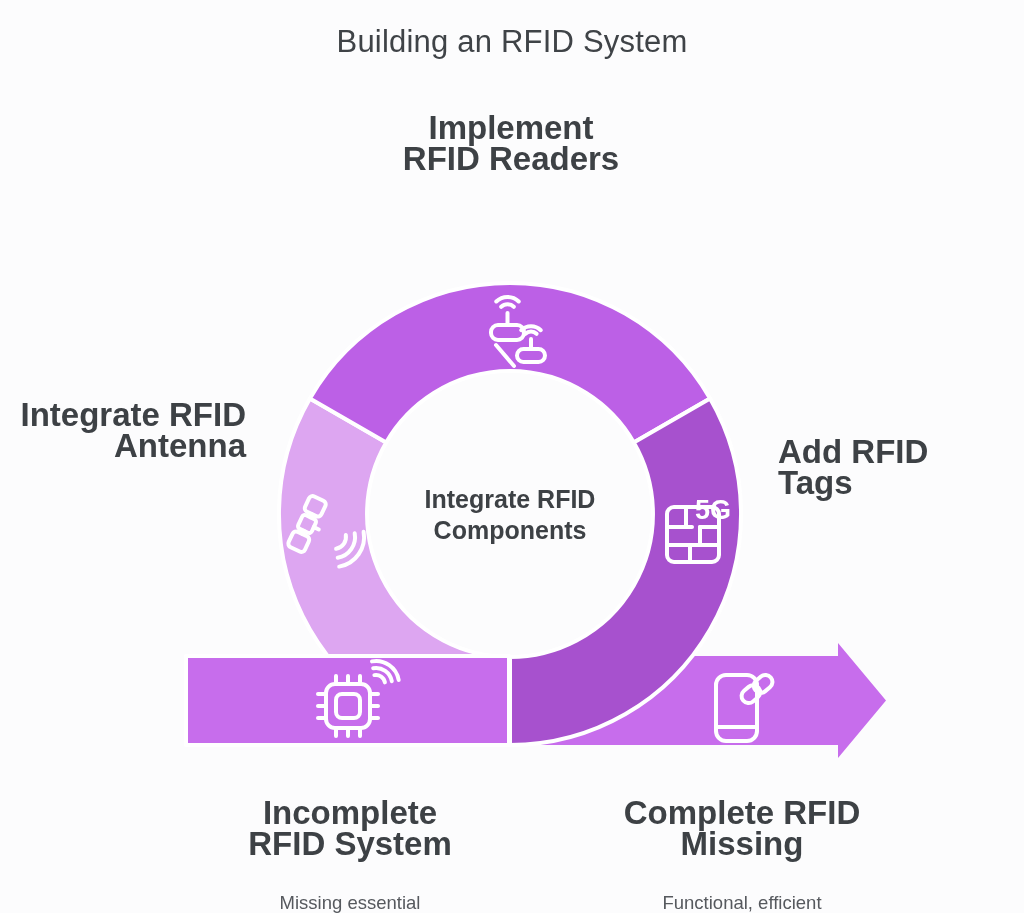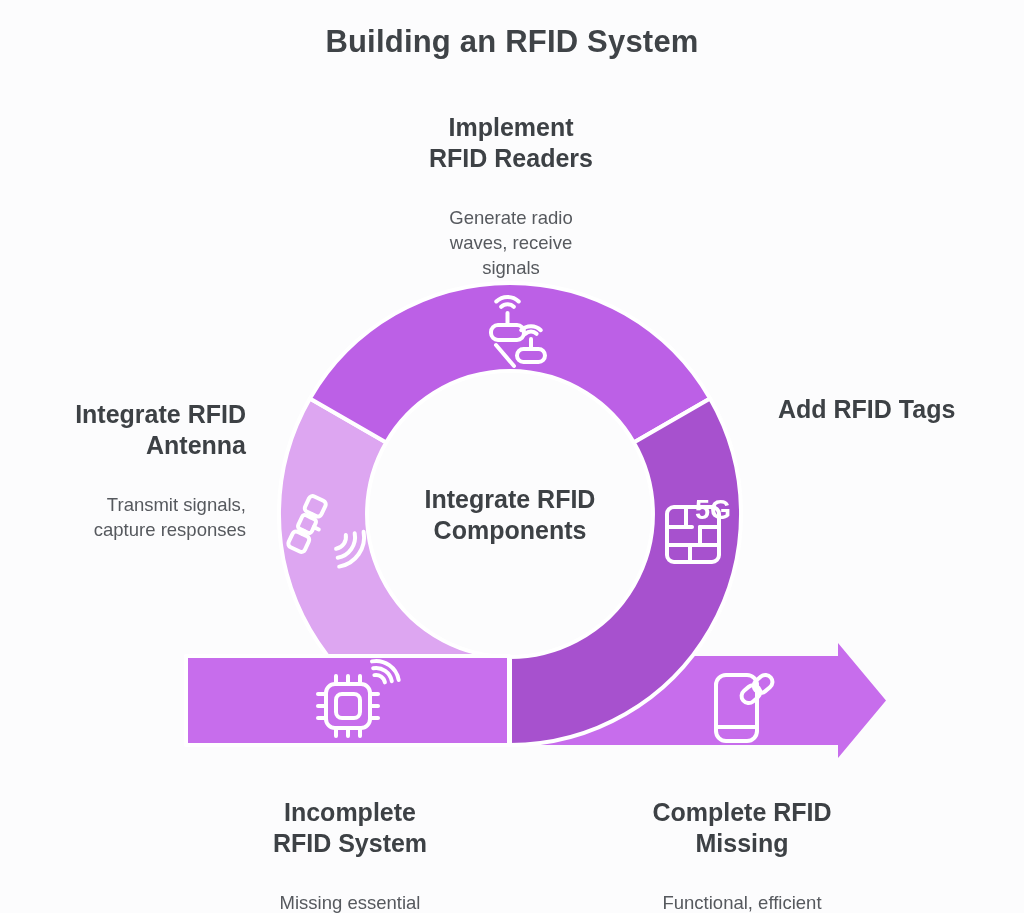--- a/index.html
+++ b/index.html
@@ -17,28 +17,28 @@
   .band-fill{fill:var(--band,#c76dec);}
   
   .icon{fill:none;stroke:var(--icon_stroke,#ffffff);stroke-width:4;stroke-linecap:round;stroke-linejoin:round;}
   .icon .sim-text{
     fill:var(--icon_stroke,#ffffff);stroke:none;
     font-family:"Liberation Sans",sans-serif;font-weight:700;font-size:27px;
   }
   
   .title{
     position:absolute;top:24px;left:0;width:100%;text-align:center;
-    font-size:31px;font-weight:700;color:var(--title_text,#3f4347);letter-spacing:.2px;
+    font-size:31px;font-weight:400;color:var(--title_text,#3f4347);letter-spacing:.2px;
   }
   .label{position:absolute;white-space:pre-line;}
-  .heading{font-size:25px;font-weight:700;color:var(--heading_text,#3d4145);line-height:31px;}
+  .heading{font-size:33px;font-weight:700;color:var(--heading_text,#3d4145);line-height:31px;}
   .body{font-size:18.5px;color:var(--body_text,#56595e);line-height:25px;margin-top:13px;}
   .top-label{left:361px;top:94px;width:300px;text-align:center;}
   .left-label{left:14px;top:381px;width:232px;text-align:right;}
-  .right-label{left:778px;top:376px;width:232px;text-align:left;}
+  .right-label{left:778px;top:418px;width:232px;text-align:left;}
   .bl-label{left:200px;top:779px;width:300px;text-align:center;}
   .br-label{left:592px;top:779px;width:300px;text-align:center;}
   .center-label{
     position:absolute;left:360px;top:484px;width:300px;text-align:center;
     white-space:pre-line;font-size:25px;font-weight:700;line-height:31px;
     color:var(--heading_text,#3d4145);
   }
 </style>
 </head>
 <body>
@@ -122,30 +122,25 @@
         <rect x="-2" y="-7" width="20" height="14" rx="7"></rect>
       </g>
     </g>
   </svg>
 
   <div class="title">Building an RFID System</div>
 
   <div class="label top-label">
     <div class="heading">Implement
 RFID Readers</div>
-    <div class="body">Generate radio
-waves, receive
-signals</div>
   </div>
 
   <div class="label left-label">
     <div class="heading">Integrate RFID
 Antenna</div>
-    <div class="body">Transmit signals,
-capture responses</div>
   </div>
 
   <div class="label right-label">
     <div class="heading">Add RFID Tags</div>
   </div>
 
   <div class="label bl-label">
     <div class="heading">Incomplete
 RFID System</div>
     <div class="body">Missing essential

